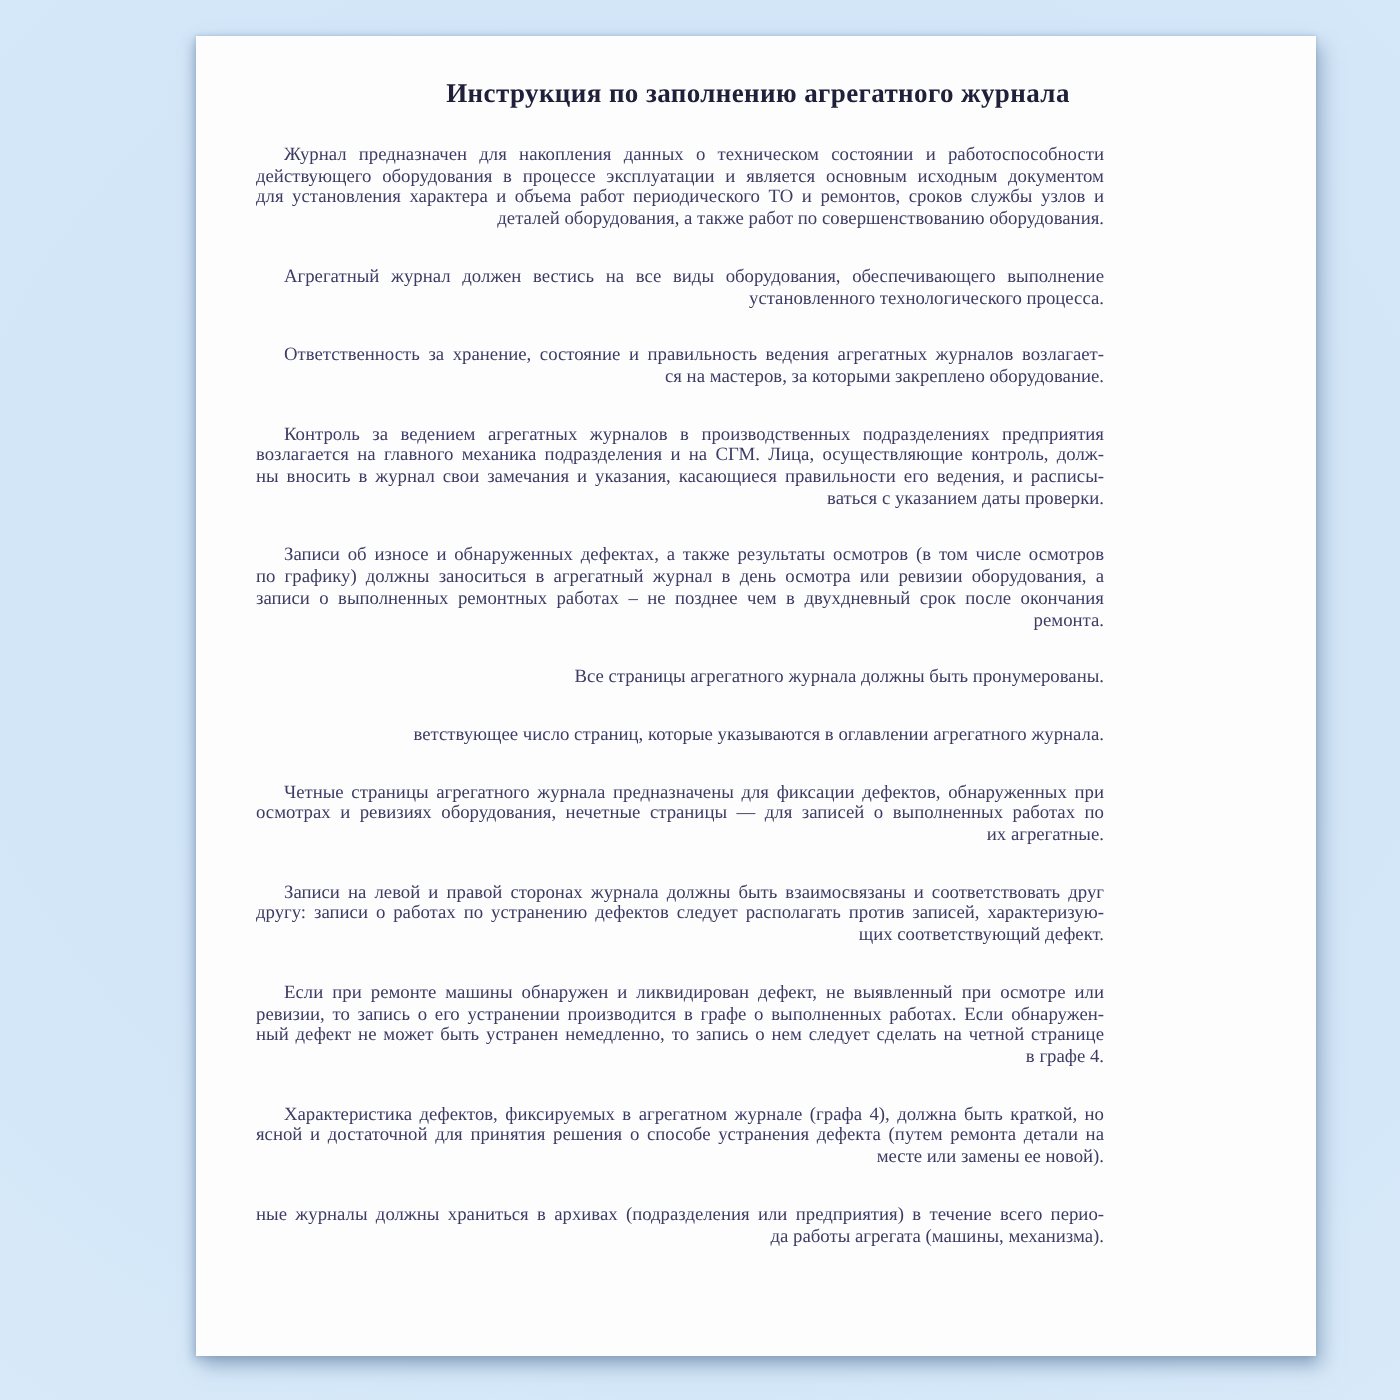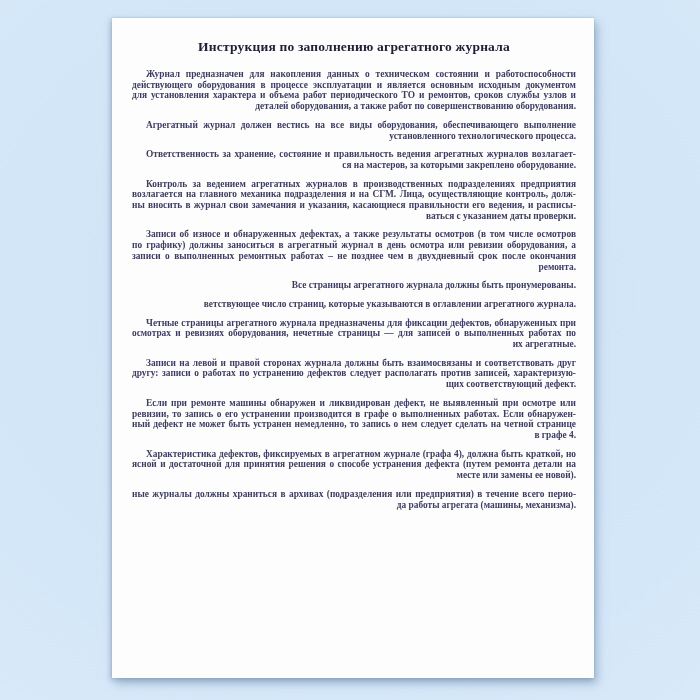--- a/index.html
+++ b/index.html
@@ -12,23 +12,23 @@
   }
   .desktop {
     position: relative;
     width: 700px;
     height: 700px;
     background: radial-gradient(130% 115% at 50% 42%,
                 #cfe3f6 0%, #d4e7f8 48%, #dcecfa 78%, #e6f2fc 100%);
   }
   .page {
     position: absolute;
-    left: 112px;
+    left: 98px;
     top: 18px;
-    width: 482px;
+    width: 560px;
     height: 660px;
     background: #fdfdfe;
     box-shadow: 3px 5px 9px rgba(105, 135, 168, 0.55),
                 -2px 2px 5px rgba(105, 135, 168, 0.35),
                 0 0 2px rgba(105, 135, 168, 0.35);
   }
   .doc-title {
     margin: 21px 10px 0 12px;
     font-size: 13.5px;
     font-weight: bold;
@@ -37,21 +37,21 @@
     letter-spacing: 0.2px;
     white-space: nowrap;
   }
   .doc-body {
     margin: 14px 10px 0 12px;
     width: 460px;
     font-size: 9.4px;
     line-height: 10.7px;
     color: #3c3c64;
   }
-  .para { margin: 8px; font-weight: bold; }
+  .para { margin: 18px; }
   .line {
     text-align: right;
     white-space: normal;
   }
   .line.just {
     text-align: justify;
     text-align-last: justify;
   }
   .line.first {
     text-indent: 14px;

